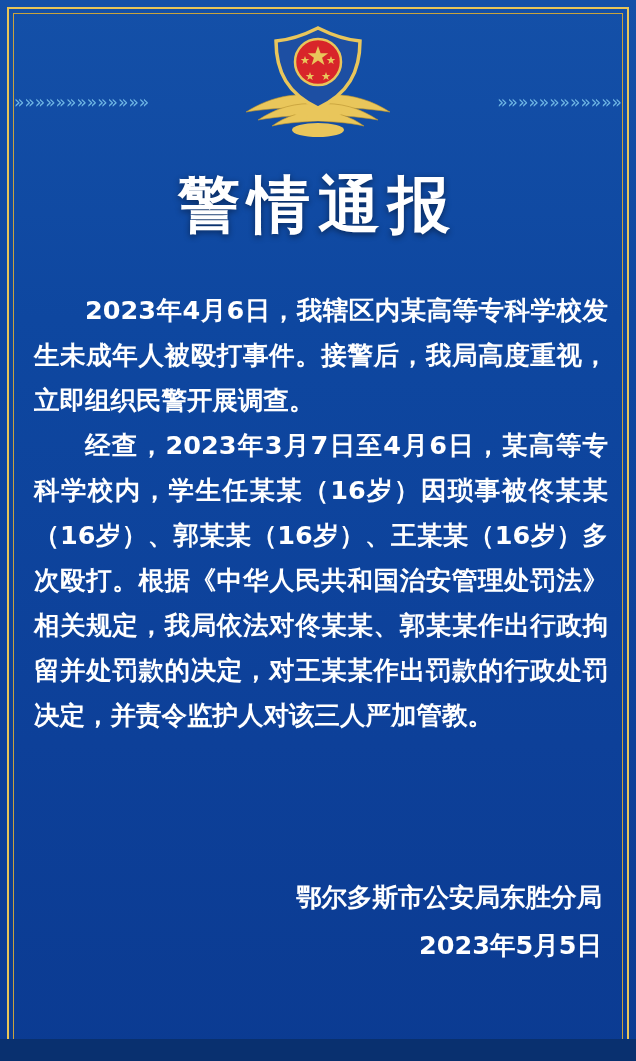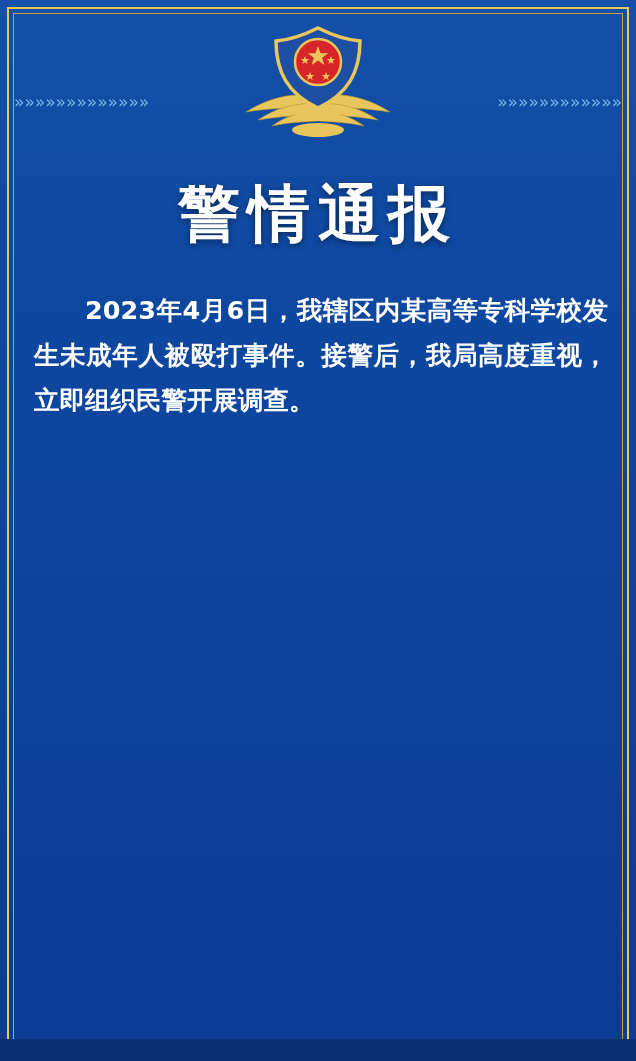--- a/index.html
+++ b/index.html
@@ -84,21 +84,20 @@
     top: 163px;
     left: 0;
     width: 100%;
     text-align: center;
     color: #ffffff;
     font-size: 62px;
     letter-spacing: 8px;
     font-weight: bold;
     font-family: "DejaVu Sans", "Liberation Sans", sans-serif;
     text-shadow: 0 2px 6px rgba(0,0,0,0.45);
-    margin-top: 9px;
   }
 
   
   .body-text {
     position: absolute;
     top: 288px;
     left: 34px;
     right: 28px;
     color: #ffffff;
     font-size: 25.5px;
@@ -177,17 +176,22 @@
 
       <rect x="62" y="86" width="48" height="7" rx="3" fill="#e9c65b"></rect>
       <rect x="74" y="93" width="24" height="6" rx="2" fill="#e9c65b"></rect>
     </svg>
   </div>
 
   <div class="title">警情通报</div>
 
   <div class="body-text">
     <p>2023年4月6日，我辖区内某高等专科学校发生未成年人被殴打事件。接警后，我局高度重视，立即组织民警开展调查。</p>
+    <p>经查，2023年3月7日至4月6日，某高等专科学校内，学生任某某（16岁）因琐事被佟某某（16岁）、郭某某（16岁）、王某某（16岁）多次殴打。根据《中华人民共和国治安管理处罚法》相关规定，我局依法对佟某某、郭某某作出行政拘留并处罚款的决定，对王某某作出罚款的行政处罚决定，并责令监护人对该三人严加管教。</p>
   </div>
 
+  <div class="signature">
+    <span class="sig-line">鄂尔多斯市公安局东胜分局</span>
+    <span class="sig-line">2023年5月5日</span>
+  </div>
 
   <div class="bottom-strip"></div>
 </div>
 
 </body></html>

